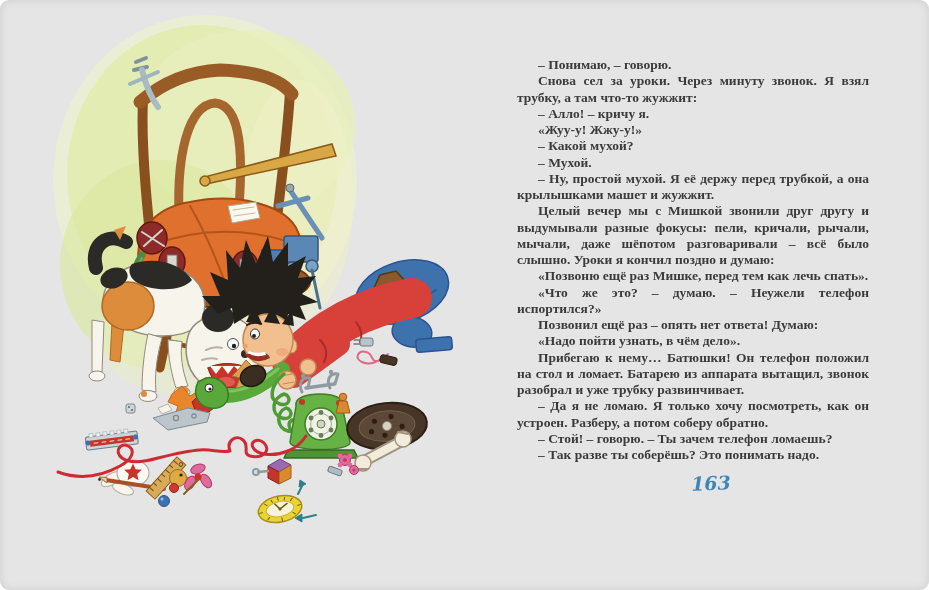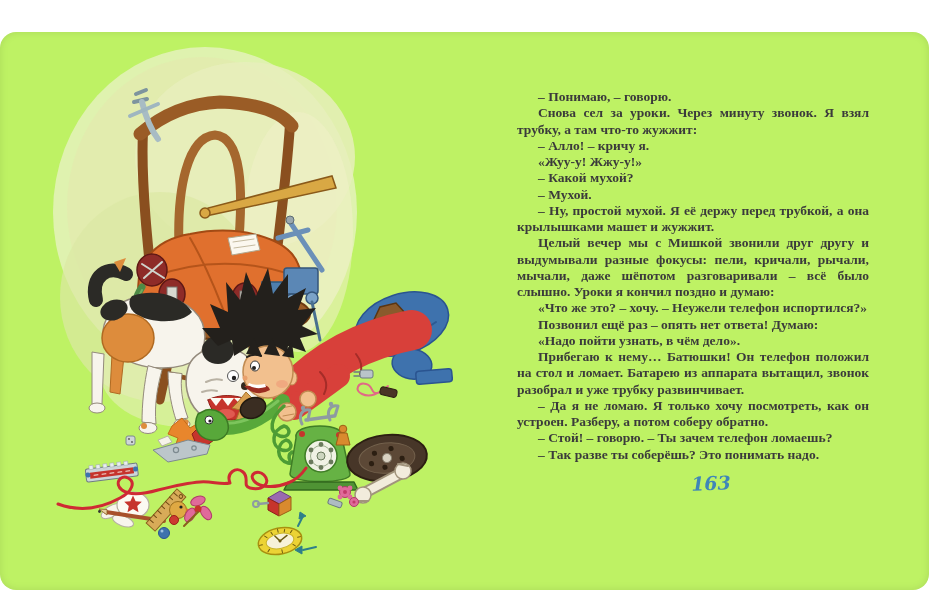--- a/index.html
+++ b/index.html
@@ -1,19 +1,19 @@
 <!DOCTYPE html>
 <html><head>
 <meta charset="utf-8">
 <style>
   html,body{margin:0;padding:0;background:#ffffff;}
   body{width:929px;height:590px;position:relative;overflow:hidden;
        font-family:"Liberation Serif","DejaVu Serif",serif;}
-  .spread{position:absolute;inset:0;background:#bef264;border-radius:16px;
-          box-shadow:inset 0 0 9px rgba(0,0,0,.10);margin-top:32px;}
+  .spread{position:absolute;inset:0;background:#e5e5e5;border-radius:9px;
+          box-shadow:inset 0 0 9px rgba(0,0,0,.10);}
   .illustration{position:absolute;left:40px;top:10px;width:480px;height:560px;}
   .ill path,.ill line,.ill polyline{stroke-linecap:round;stroke-linejoin:round;}
   .text-col{position:absolute;left:517px;top:57px;width:352px;
             font-size:13.5px;line-height:16.25px;font-weight:bold;
             color:#3b3b3b;text-align:justify;}
   .text-col p{margin:0;text-indent:21px;}
   .page-num{margin-top:12px;text-align:center;text-indent:0 !important;
             font-family:"DejaVu Serif",serif;font-style:italic;font-weight:bold;
             font-size:19px;color:#3f86b8;transform:translateX(18px) rotate(-2deg);}
 </style>
@@ -290,21 +290,22 @@
 
   <div class="text-col">
     <p>– Понимаю, – говорю.</p>
     <p>Снова сел за уроки. Через минуту звонок. Я взял трубку, а там что-то жужжит:</p>
     <p>– Алло! – кричу я.</p>
     <p>«Жуу-у! Жжу-у!»</p>
     <p>– Какой мухой?</p>
     <p>– Мухой.</p>
     <p>– Ну, простой мухой. Я её держу перед трубкой, а она крылышками машет и жужжит.</p>
     <p>Целый вечер мы с Мишкой звонили друг другу и выдумывали разные фокусы: пели, кричали, рычали, мычали, даже шёпотом разговаривали – всё было слышно. Уроки я кончил поздно и думаю:</p>
-    <p>«Что же это? – хочу. – Неужели телефон испортился?»</p>
+    <p>«Позвоню ещё раз Мишке, перед тем как лечь спать».</p>
+    <p>«Что же это? – думаю. – Неужели телефон испортился?»</p>
     <p>Позвонил ещё раз – опять нет ответа! Думаю:</p>
     <p>«Надо пойти узнать, в чём дело».</p>
     <p>Прибегаю к нему… Батюшки! Он телефон положил на стол и ломает. Батарею из аппарата вытащил, звонок разобрал и уже трубку развинчивает.</p>
     <p>– Да я не ломаю. Я только хочу посмотреть, как он устроен. Разберу, а потом соберу обратно.</p>
     <p>– Стой! – говорю. – Ты зачем телефон ломаешь?</p>
     <p>– Так разве ты соберёшь? Это понимать надо.</p>
     <div class="page-num">163</div>
   </div>
 
 </div>

